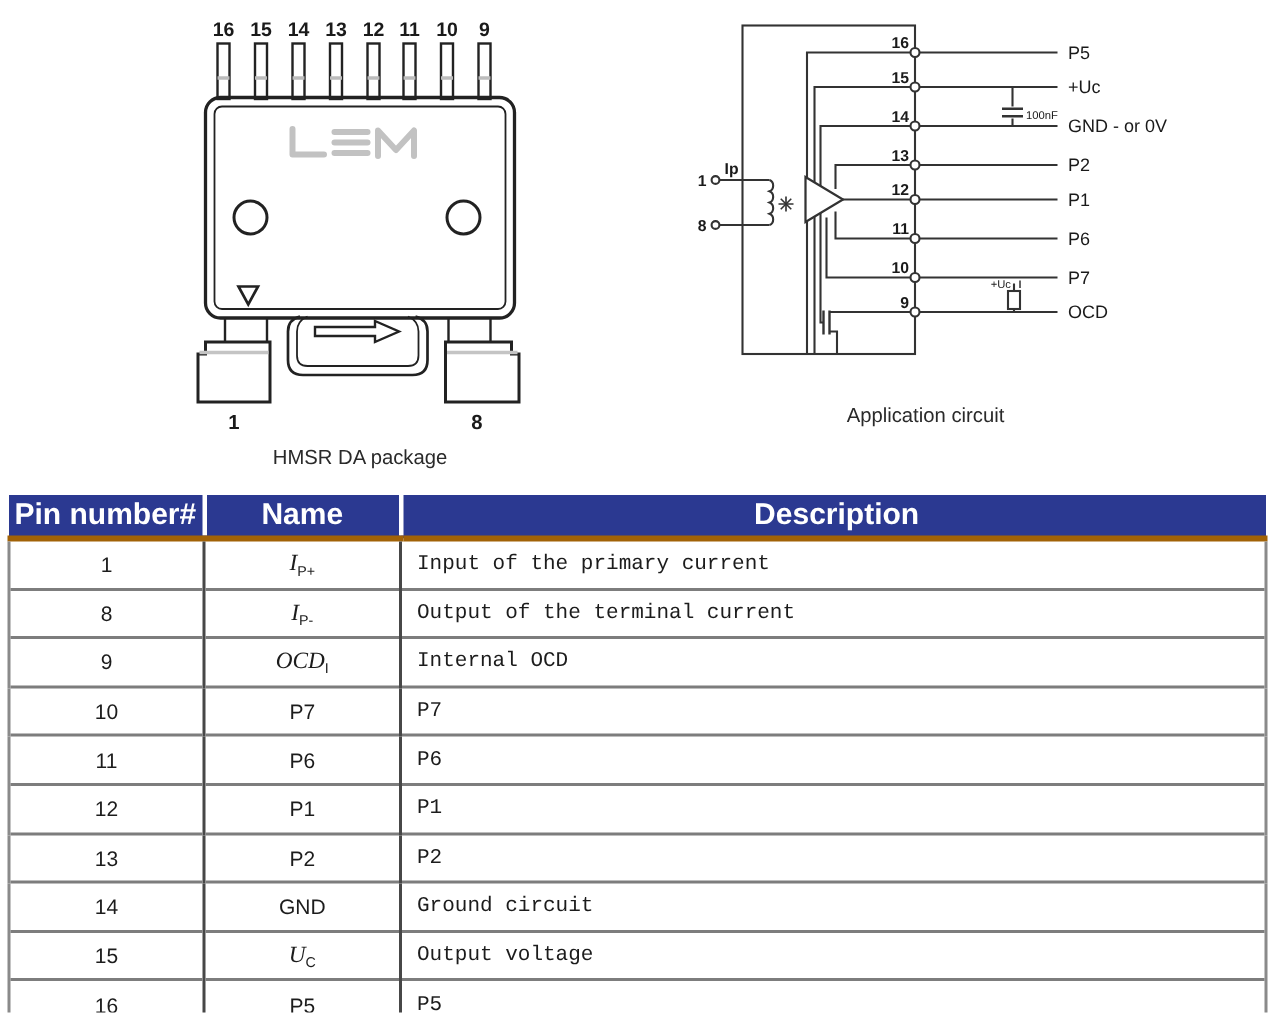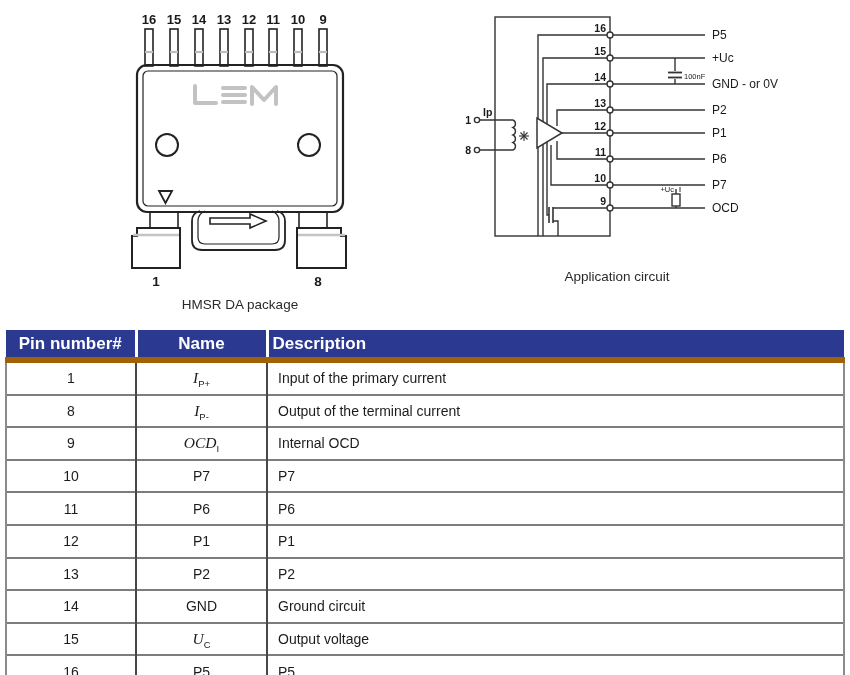--- a/index.html
+++ b/index.html
@@ -13,30 +13,30 @@
   .tab-num{font-size:13.5px;font-weight:600;}
   .fig-caption{font-size:13.5px;fill:#2a2a2a;}
   .c-pin-num{font-size:10.5px;font-weight:600;}
   .c-label{font-size:12px;}
   .c-tiny{font-size:7.5px;}
   .c-ip{font-size:10.5px;font-weight:600;}
 
   table.pin-table{position:absolute;left:5px;top:330px;width:840px;
     border-collapse:collapse;table-layout:fixed;}
   .pin-table th{background:var(--header-bg,#2b3991);color:var(--header-text,#fff);
-    font-size:17px;font-weight:bold;height:25px;
-    border-right:3px solid #ffffff;border-bottom:6px solid #a16207;}
+    font-size:20px;font-weight:bold;height:25px;
+    border-right:3px solid #ffffff;border-bottom:4px solid #a16207;}
   .pin-table th:last-child{border-right:none;}
   .pin-table col.c1{width:130px;} .pin-table col.c2{width:131px;}
   .pin-table td{height:28.6px;font-size:14px;color:#1c1c1c;
     border-top:2px solid #7d7d7d;background:#fff;vertical-align:middle;}
   .pin-table td.pin{text-align:center;border-left:2px solid #8a8a8a;
     border-right:2px solid #474747;}
   .pin-table td.name{text-align:center;border-right:2px solid #474747;}
-  .pin-table td.desc{padding-left:10px;border-right:2px solid #8a8a8a;}
+  .pin-table td.desc{padding-left:10px;border-right:2px solid #8a8a8a;font-family:Liberation Mono, monospace;}
   .pin-table tr:last-child td{border-bottom:3px solid #3f3f3f;}
   .mvar{font-family:"Liberation Serif",serif;font-style:italic;font-size:15.5px;}
   .pin-table sub{font-size:9.5px;line-height:0;}
 </style>
 </head>
 <body>
 
 <div class="fig" id="package-fig">
 <svg width="270" height="312" viewBox="0 0 270 312">
   <g stroke="#222" stroke-width="1.6" fill="none">
@@ -227,21 +227,21 @@
 <table class="pin-table">
   <colgroup>
       <col class="c1">
       <col class="c2">
       <col class="c3">
     </colgroup>
   <thead>
     <tr>
       <th>Pin number#</th>
       <th>Name</th>
-      <th style="text-align:left;padding-left:4px;">Description</th>
+      <th style="text-align:center;padding-left:4px;">Description</th>
     </tr>
   </thead>
   <tbody>
 
   <tr>
         <td class="pin">1</td>
         <td class="name"><i class="mvar">I</i><sub>P+</sub></td>
         <td class="desc">Input of the primary current</td>
       </tr>
       <tr>

